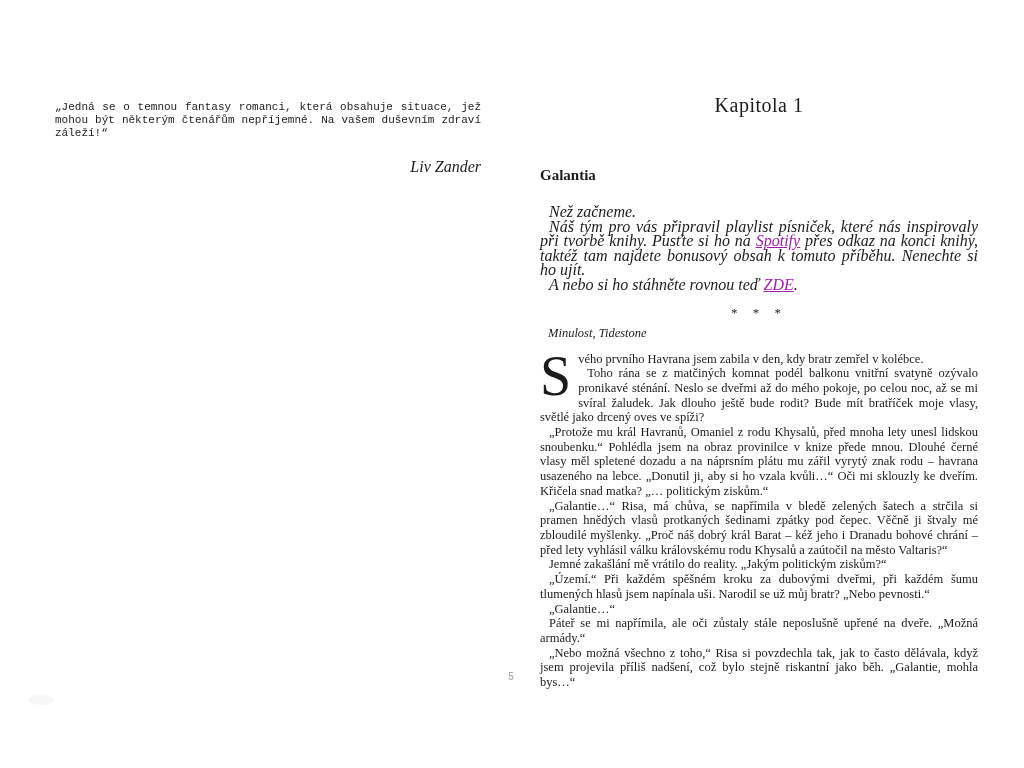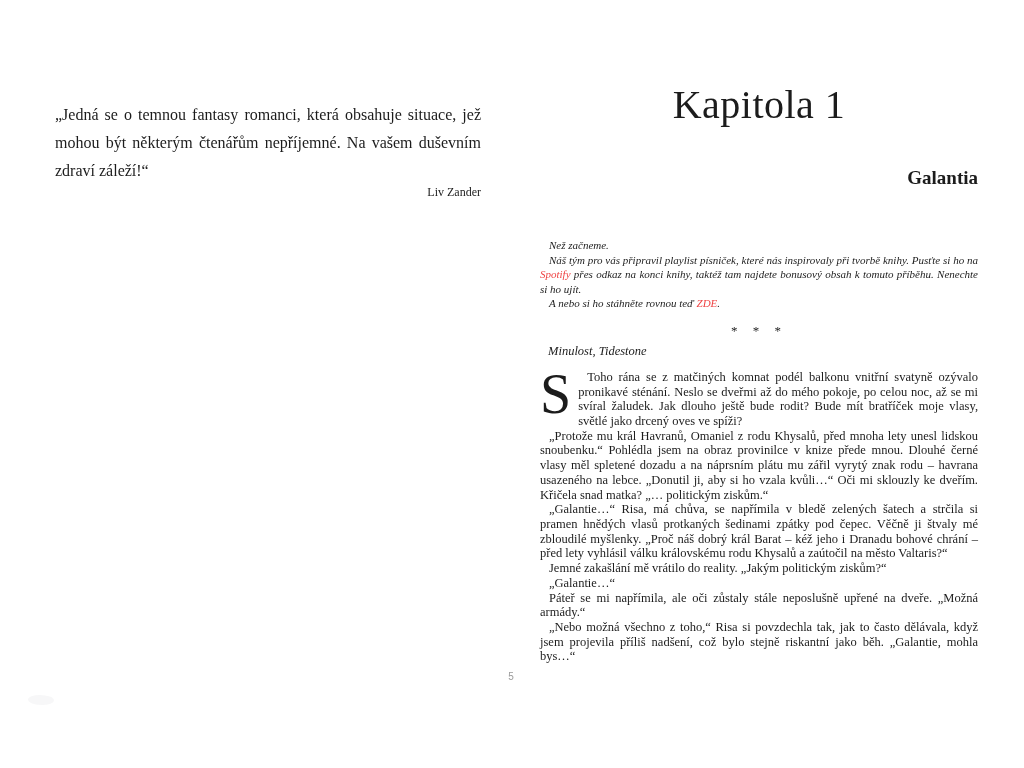--- a/index.html
+++ b/index.html
@@ -11,61 +11,64 @@
   }
   .spread { position: absolute; inset: 0; background: #ffffff; }
 
   
   .left-quote {
     position: absolute;
     left: 55px; top: 101px;
     width: 426px;
   }
   .quote-text {
-    font-size: 16px;
-    line-height: 28px;
+    font-size: 11px;
+    line-height: 13px;
     text-align: justify;
     text-align-last: left;
+    font-family: Liberation Mono, monospace;
   }
   .quote-attrib {
-    margin-top: 0;
-    font-size: 12px;
+    margin-top: 18px;
+    font-size: 16px;
+    font-style: italic;
     text-align: right;
   }
 
   
   .right-page {
     position: absolute;
     left: 540px; top: 88px;
     width: 438px;
   }
   .chapter-title {
-    font-size: 40px;
+    font-size: 20px;
     font-weight: 400;
     line-height: 34px;
     text-align: center;
     letter-spacing: 0.5px;
   }
   .section-title {
     margin-top: 45px;
-    font-size: 19px;
+    font-size: 15px;
     font-weight: 700;
-    text-align: right;
+    text-align: left;
   }
   .intro {
-    margin-top: 49px;
+    margin-top: 21px;
     font-style: italic;
-    font-size: 11px;
+    font-size: 16px;
     line-height: 14.6px;
     text-align: justify;
     text-align-last: left;
   }
   .intro p { text-indent: 9px; text-align: justify; text-align-last: left; }
   a.booklink {
-    color: #ef4444;
+    color: #a21caf;
+    text-decoration: underline;
     cursor: pointer;
   }
   .separator {
     margin-top: 12px;
     font-size: 13px;
     text-align: center;
     letter-spacing: 6px;
   }
   .scene-label {
     margin-top: 5px;
@@ -130,25 +133,27 @@
       <p><span>A nebo si ho stáhněte rovnou teď </span><a class="booklink">ZDE</a><span>.</span></p>
     </div>
 
     <div class="separator">* * *</div>
 
     <div class="scene-label">Minulost, Tidestone</div>
 
     <div class="body-text">
       <div>
         <span class="dropcap">S</span>
+        <p class="para-first">vého prvního Havrana jsem zabila v den, kdy bratr zemřel v kolébce.</p>
         <p>Toho rána se z matčiných komnat podél balkonu vnitřní svatyně ozývalo pronikavé sténání. Neslo se dveřmi až do mého pokoje, po celou noc, až se mi svíral žaludek. Jak dlouho ještě bude rodit? Bude mít bratříček moje vlasy, světlé jako drcený oves ve spíži?</p>
       </div>
       <p>„Protože mu král Havranů, Omaniel z rodu Khysalů, před mnoha lety unesl lidskou snoubenku.“ Pohlédla jsem na obraz provinilce v knize přede mnou. Dlouhé černé vlasy měl spletené dozadu a na náprsním plátu mu zářil vyrytý znak rodu – havrana usazeného na lebce. „Donutil ji, aby si ho vzala kvůli…“ Oči mi sklouzly ke dveřím. Křičela snad matka? „… politickým ziskům.“</p>
       <p>„Galantie…“ Risa, má chůva, se napřímila v bledě zelených šatech a strčila si pramen hnědých vlasů protkaných šedinami zpátky pod čepec. Věčně ji štvaly mé zbloudilé myšlenky. „Proč náš dobrý král Barat – kéž jeho i Dranadu bohové chrání – před lety vyhlásil válku královskému rodu Khysalů a zaútočil na město Valtaris?“</p>
       <p>Jemné zakašlání mě vrátilo do reality. „Jakým politickým ziskům?“</p>
+      <p>„Území.“ Při každém spěšném kroku za dubovými dveřmi, při každém šumu tlumených hlasů jsem napínala uši. Narodil se už můj bratr? „Nebo pevnosti.“</p>
       <p>„Galantie…“</p>
       <p>Páteř se mi napřímila, ale oči zůstaly stále neposlušně upřené na dveře. „Možná armády.“</p>
       <p>„Nebo možná všechno z toho,“ Risa si povzdechla tak, jak to často dělávala, když jsem projevila příliš nadšení, což bylo stejně riskantní jako běh. „Galantie, mohla bys…“</p>
     </div>
   </div>
 
   <div class="page-number">5</div>
   <div class="faint-smudge"></div>
 
 </div>

